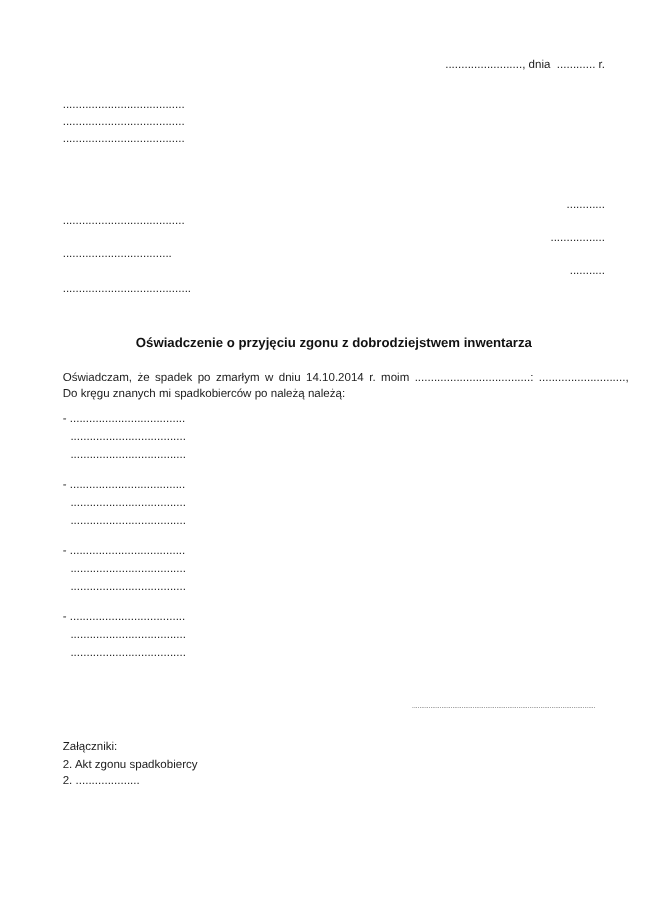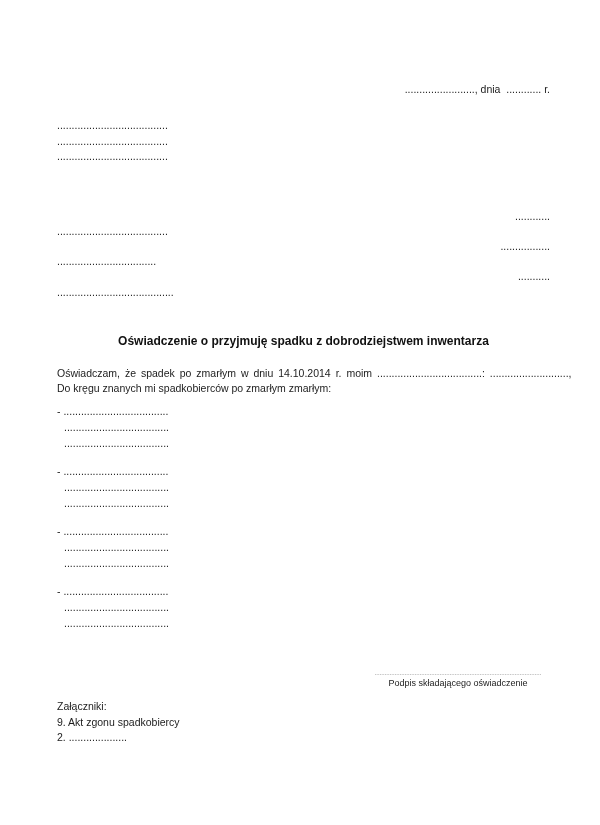--- a/index.html
+++ b/index.html
@@ -12,21 +12,20 @@
     background: #ffffff;
     font-family: "Liberation Sans", sans-serif;
     font-size: 10.5px;
     color: #1c1c1c;
     overflow: hidden;
   }
   .date-line {
     text-align: right;
     white-space: pre;
     line-height: 15px;
-    margin-top: 30px;
   }
   .sender-block { margin-top: 21px; }
   .sender-block .line { line-height: 15.5px; }
   .header-block { margin-top: 44px; }
   .header-block .line { line-height: 15.2px; }
   .right { text-align: right; }
   .title {
     margin: 33px 0 0 0;
     text-align: center;
     font-size: 12px;
@@ -48,21 +47,21 @@
     text-align: center;
   }
   .sig-line {
     font-size: 6px;
     line-height: 8px;
     white-space: nowrap;
     overflow: hidden;
     color: #444;
   }
   .sig-caption { font-size: 9px; line-height: 13px; color: #1c1c1c; }
-  .attachments { margin-top: 9px; }
+  .attachments { margin-top: 25px; }
   .attachments .line { line-height: 15.5px; }
 </style>
 </head>
 <body>
 
 <div class="page">
 
   <div class="date-line">........................, dnia  ............ r.</div>
 
   <div class="sender-block">
@@ -73,25 +72,25 @@
 
   <div class="header-block">
     <div class="line right">............</div>
     <div class="line">......................................</div>
     <div class="line right">.................</div>
     <div class="line">..................................</div>
     <div class="line right">...........</div>
     <div class="line">........................................</div>
   </div>
 
-  <h1 class="title">Oświadczenie o przyjmuję spadku z dobrodziejstwem inwentarza</h1>
+  <h1 class="title">Oświadczenie o przyjęciu zgonu z dobrodziejstwem inwentarza</h1>
 
   <div class="declaration">
     <div class="l1">Oświadczam, że spadek po zmarłym w dniu 14.10.2014 r. moim ....................................: ...........................,</div>
-    <div class="l3">Do kręgu znanych mi spadkobierców po zmarłym zmarłym:</div>
+    <div class="l3">Do kręgu znanych mi spadkobierców po należą należą:</div>
   </div>
 
   <div class="heirs">
     <div class="heir-group">
       <div class="line">- ....................................</div>
       <div class="line cont">....................................</div>
       <div class="line cont">....................................</div>
     </div>
     <div class="heir-group">
       <div class="line">- ....................................</div>
@@ -105,22 +104,21 @@
     </div>
     <div class="heir-group">
       <div class="line">- ....................................</div>
       <div class="line cont">....................................</div>
       <div class="line cont">....................................</div>
     </div>
   </div>
 
   <div class="signature">
     <div class="sig-line">....................................................................................................</div>
-    <div class="sig-caption">Podpis składającego oświadczenie</div>
   </div>
 
   <div class="attachments">
     <div class="line">Załączniki:</div>
-    <div class="line">9. Akt zgonu spadkobiercy</div>
+    <div class="line">2. Akt zgonu spadkobiercy</div>
     <div class="line">2. ....................</div>
   </div>
 
 </div>
 
 </body></html>

